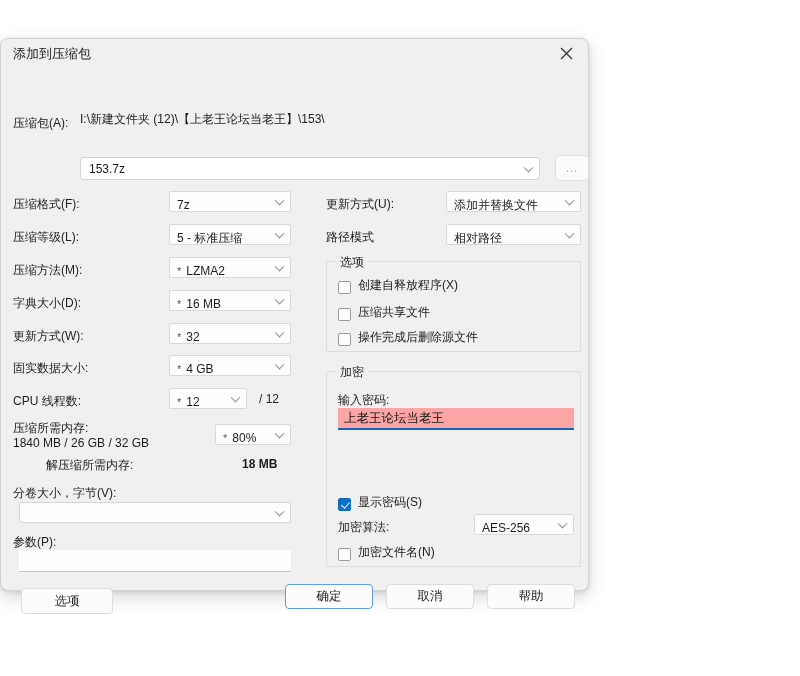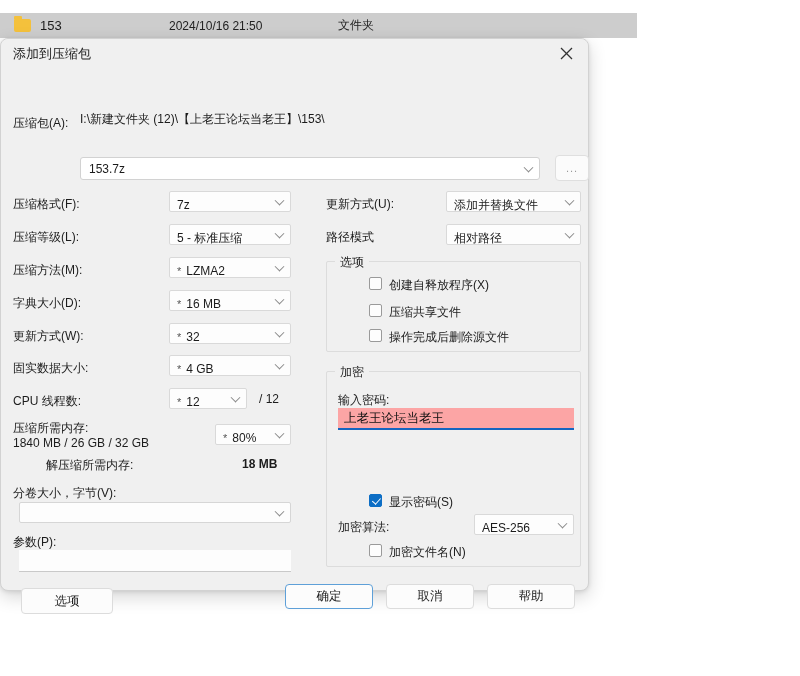--- a/index.html
+++ b/index.html
@@ -145,25 +145,24 @@
   .gb-title {
     position: absolute; top: -8px; left: 8px;
     background: #f0f0f0;
     padding: 0 5px;
     font-size: 12px; color: #1c1c1c;
   }
 
   
   .chk-row {
     position: absolute;
-    display: flex; align-items: flex-start;
+    display: flex; align-items: flex-end;
     cursor: pointer;
     font-size: 12px; color: #1c1c1c;
     white-space: nowrap;
-    margin-left: 31px;
   }
   .chk {
     width: 13px; height: 13px;
     border: 1px solid #9a9a9a;
     border-radius: 2px;
     background: #fdfdfd;
     margin-right: 7px;
     flex: 0 0 auto;
     position: relative;
   }
@@ -228,26 +227,20 @@
     position: absolute;
     font-size: 12px; color: #1c1c1c;
     white-space: nowrap;
   }
 </style>
 </head>
 <body>
 
 <div id="explorer">
 
-  <div class="file-row">
-    <div class="folder-ico"></div>
-    <div class="fr-name">153</div>
-    <div class="fr-date">2024/10/16 21:50</div>
-    <div class="fr-type">文件夹</div>
-  </div>
 </div>
 
 <div id="dialog">
 
   <div class="titlebar">
     <div class="title-text">添加到压缩包</div>
     <div class="close-btn">
       <svg width="13" height="13" viewBox="0 0 13 13">
         <line x1="1" y1="1" x2="12" y2="12" stroke="#333" stroke-width="1.3"></line>
         <line x1="12" y1="1" x2="1" y2="12" stroke="#333" stroke-width="1.3"></line>

